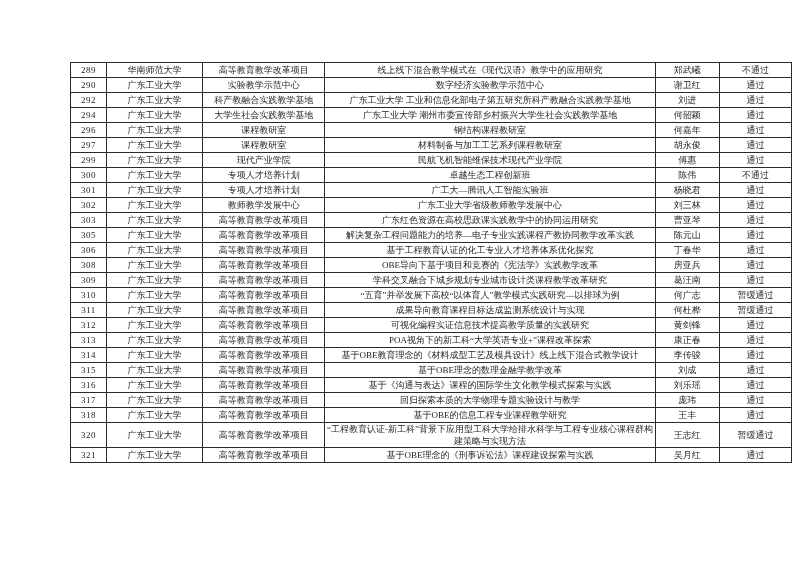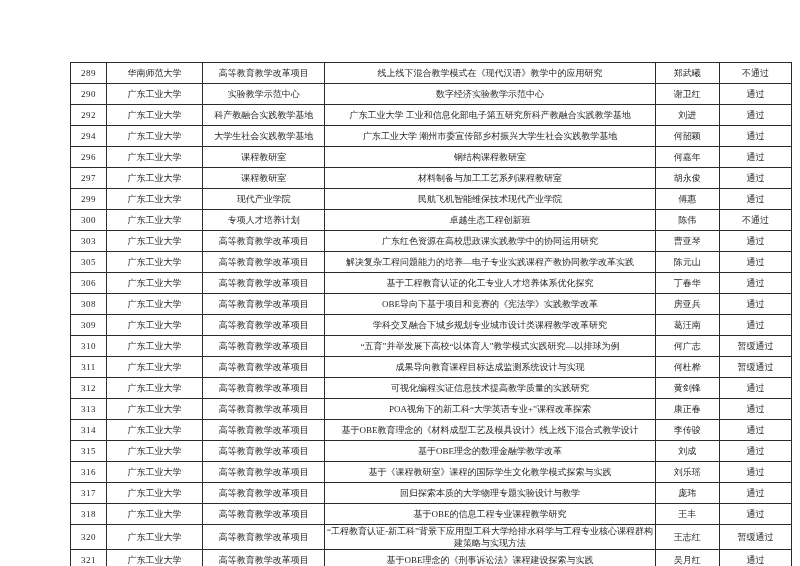--- a/index.html
+++ b/index.html
@@ -16,21 +16,21 @@
   .sheet{position:absolute;left:70px;top:62px;}
   table.review{
     border-collapse:collapse;table-layout:fixed;width:722px;
   }
   table.review td{
     border:1px solid var(--border-color);
     font-size:9px;line-height:12px;color:var(--text-color);
     text-align:center;vertical-align:middle;
     padding:0 1px;overflow:hidden;word-break:break-all;
   }
-  table.review tr{height:21px;}
+  table.review tr{height:15px;}
   td.c-num{letter-spacing:0.5px;}
 </style>
 </head>
 <body>
 
 <div class="sheet">
   <table class="review">
     <colgroup>
       <col style="width:36px">
       <col style="width:96px">
@@ -98,20 +98,36 @@
         </tr>
         <tr>
           <td class="c-num">300</td>
           <td>广东工业大学</td>
           <td>专项人才培养计划</td>
           <td>卓越生态工程创新班</td>
           <td>陈伟</td>
           <td>不通过</td>
         </tr>
         <tr>
+          <td class="c-num">301</td>
+          <td>广东工业大学</td>
+          <td>专项人才培养计划</td>
+          <td>广工大—腾讯人工智能实验班</td>
+          <td>杨晓君</td>
+          <td>通过</td>
+        </tr>
+        <tr>
+          <td class="c-num">302</td>
+          <td>广东工业大学</td>
+          <td>教师教学发展中心</td>
+          <td>广东工业大学省级教师教学发展中心</td>
+          <td>刘三林</td>
+          <td>通过</td>
+        </tr>
+        <tr>
           <td class="c-num">303</td>
           <td>广东工业大学</td>
           <td>高等教育教学改革项目</td>
           <td>广东红色资源在高校思政课实践教学中的协同运用研究</td>
           <td>曹亚琴</td>
           <td>通过</td>
         </tr>
         <tr>
           <td class="c-num">305</td>
           <td>广东工业大学</td>
@@ -189,21 +205,21 @@
           <td>广东工业大学</td>
           <td>高等教育教学改革项目</td>
           <td>基于OBE理念的数理金融学教学改革</td>
           <td>刘成</td>
           <td>通过</td>
         </tr>
         <tr>
           <td class="c-num">316</td>
           <td>广东工业大学</td>
           <td>高等教育教学改革项目</td>
-          <td>基于《课程教研室》课程的国际学生文化教学模式探索与实践</td>
+          <td>基于《沟通与表达》课程的国际学生文化教学模式探索与实践</td>
           <td>刘乐瑶</td>
           <td>通过</td>
         </tr>
         <tr>
           <td class="c-num">317</td>
           <td>广东工业大学</td>
           <td>高等教育教学改革项目</td>
           <td>回归探索本质的大学物理专题实验设计与教学</td>
           <td>庞玮</td>
           <td>通过</td>

